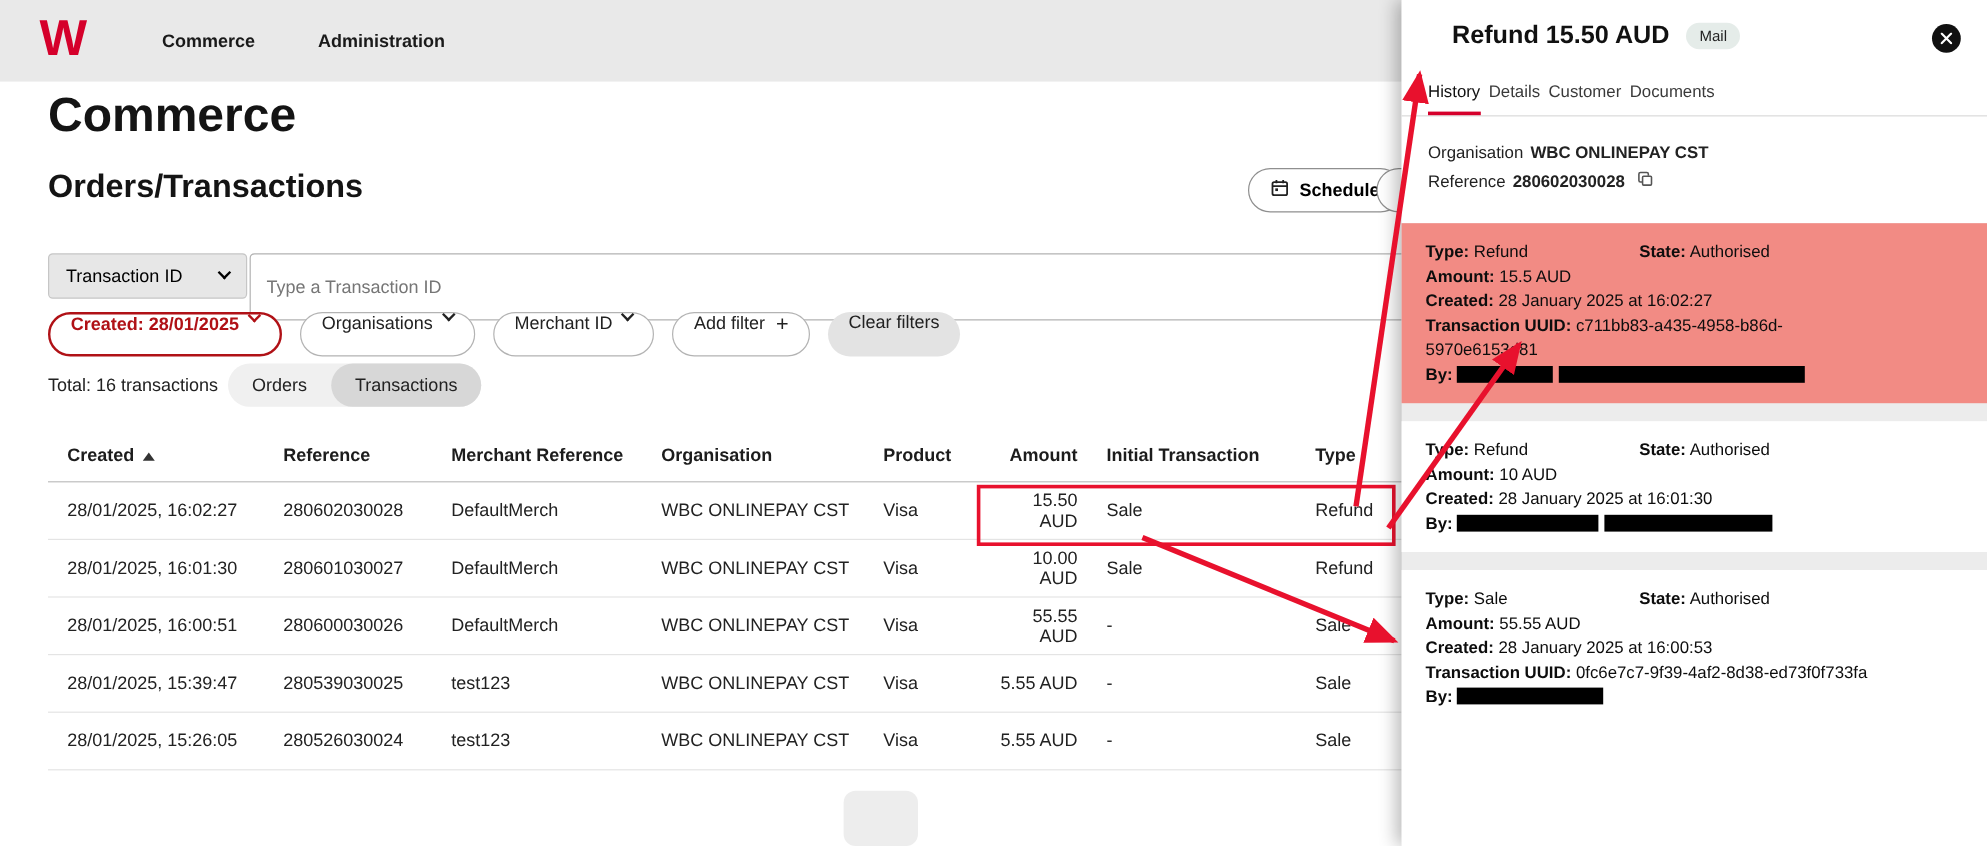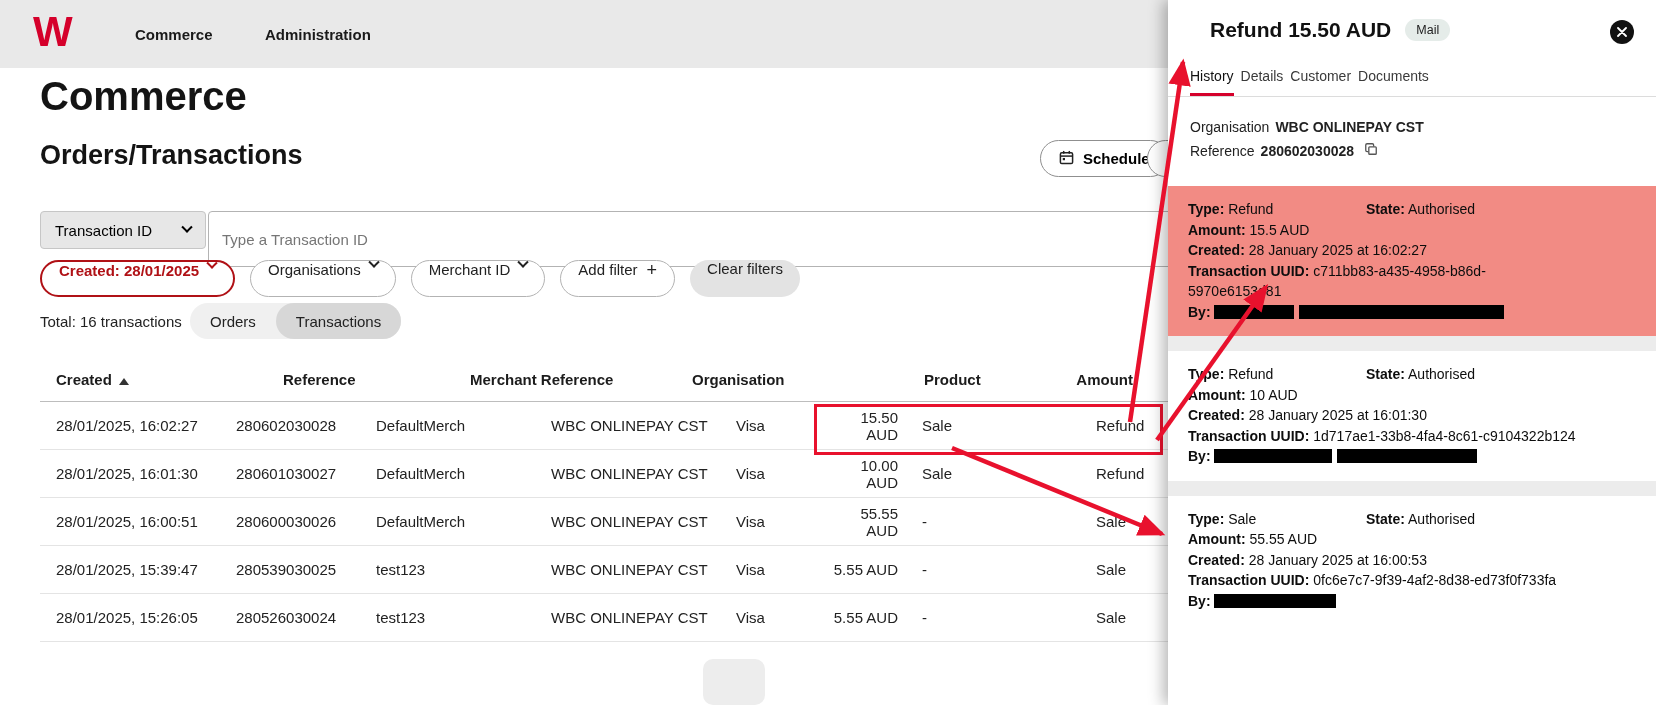--- a/index.html
+++ b/index.html
@@ -47,21 +47,21 @@
   
   .total-text { position:absolute; left:40px; top:313px; font-size:15px; color:#222; }
   .segmented { position:absolute; left:190px; top:303px; height:36px; background:#f0f0f0; border-radius:18px; display:flex; align-items:center; }
   .segment { height:36px; display:flex; align-items:center; padding:0 20px; border-radius:18px; font-size:15px;
     font-family:inherit; border:none; background:transparent; color:#222; cursor:pointer; }
   .segment--active { background:#d7d7d7; font-weight:400; }
 
   
   .table { position:absolute; left:40px; top:358px; width:1580px; }
   .t-row { display:grid; grid-template-columns:180px 140px 175px 185px 90px 80px 190px 110px; align-items:center; padding-left:16px; }
-  .t-head { height:44px; border-bottom:1px solid #bdbdbd; font-weight:700; font-size:15px; color:#1c1c1c;gap:47px; }
+  .t-head { height:44px; border-bottom:1px solid #bdbdbd; font-weight:700; font-size:15px; color:#1c1c1c; }
   .t-body-row { height:48px; border-bottom:1px solid #e4e4e4; font-size:15px; color:#222; cursor:pointer; }
   .cell-amount { text-align:right; padding-right:8px; }
   .cell-initial { padding-left:16px; }
   .tri-up { width:0; height:0; border-left:5px solid transparent; border-right:5px solid transparent; border-bottom:7px solid #333;
     display:inline-block; margin-left:7px; }
   .load-more { position:absolute; left:703px; top:659px; width:62px; height:46px; background:#ededed; border:none; border-radius:10px; }
 
   
   .panel { position:absolute; left:1168px; top:0; width:488px; height:705px; background:#ececec;
     box-shadow:-5px 0 14px rgba(0,0,0,.28); z-index:100; display:flex; flex-direction:column; }
@@ -279,21 +279,20 @@
 
   <div class="spacer"></div>
 
   <div class="card">
     <div class="card-row1">
       <div class="cell-type"><b>Type:</b> <span>Refund</span></div>
       <div><b>State:</b> <span>Authorised</span></div>
     </div>
     <div><b>Amount:</b> <span>10 AUD</span></div>
     <div><b>Created:</b> <span>28 January 2025 at 16:01:30</span></div>
-    <div><b>Transaction UUID:</b> <span>1d717ae1-33b8-4fa4-8c61-c9104322b124</span></div>
     <div><b>By:</b> <span class="redact" style="width:118px"></span><span class="redact" style="width:140px"></span></div>
   </div>
 
   <div class="spacer"></div>
 
   <div class="card card--grow">
     <div class="card-row1">
       <div class="cell-type"><b>Type:</b> <span>Sale</span></div>
       <div><b>State:</b> <span>Authorised</span></div>
     </div>

